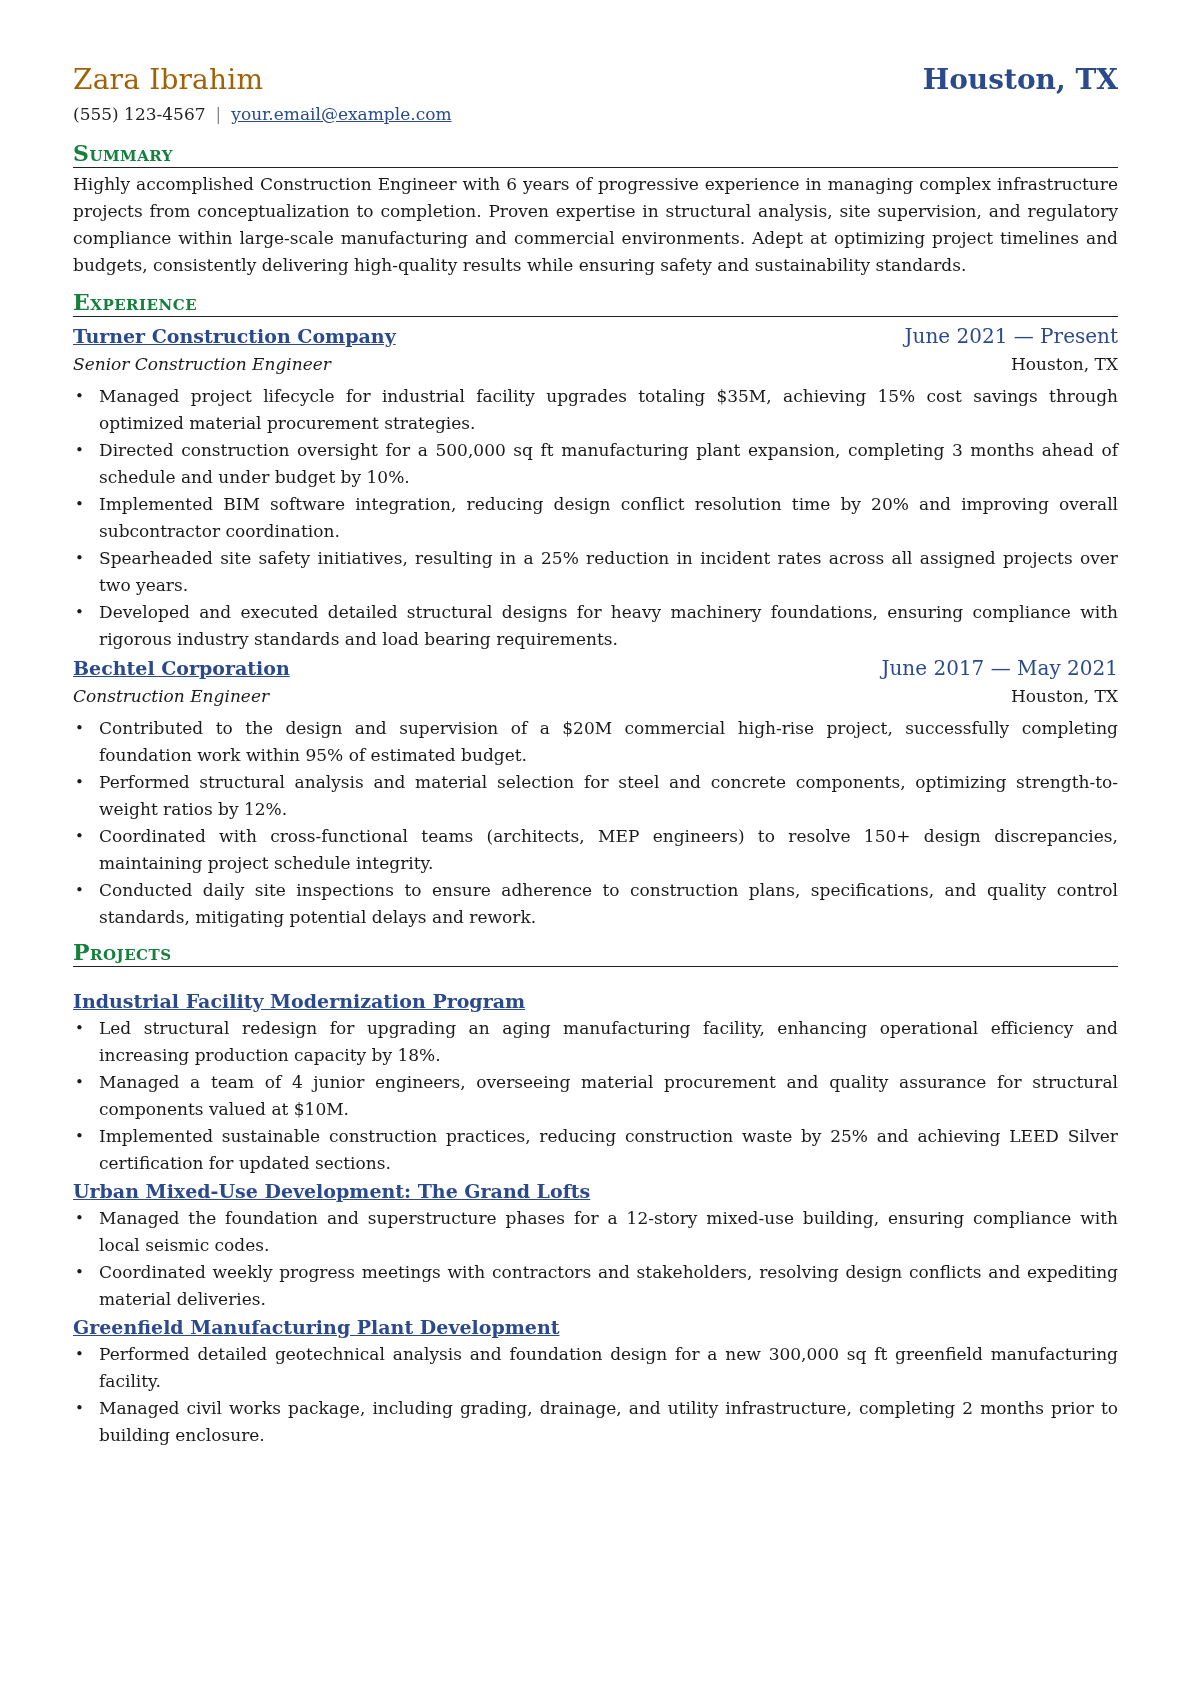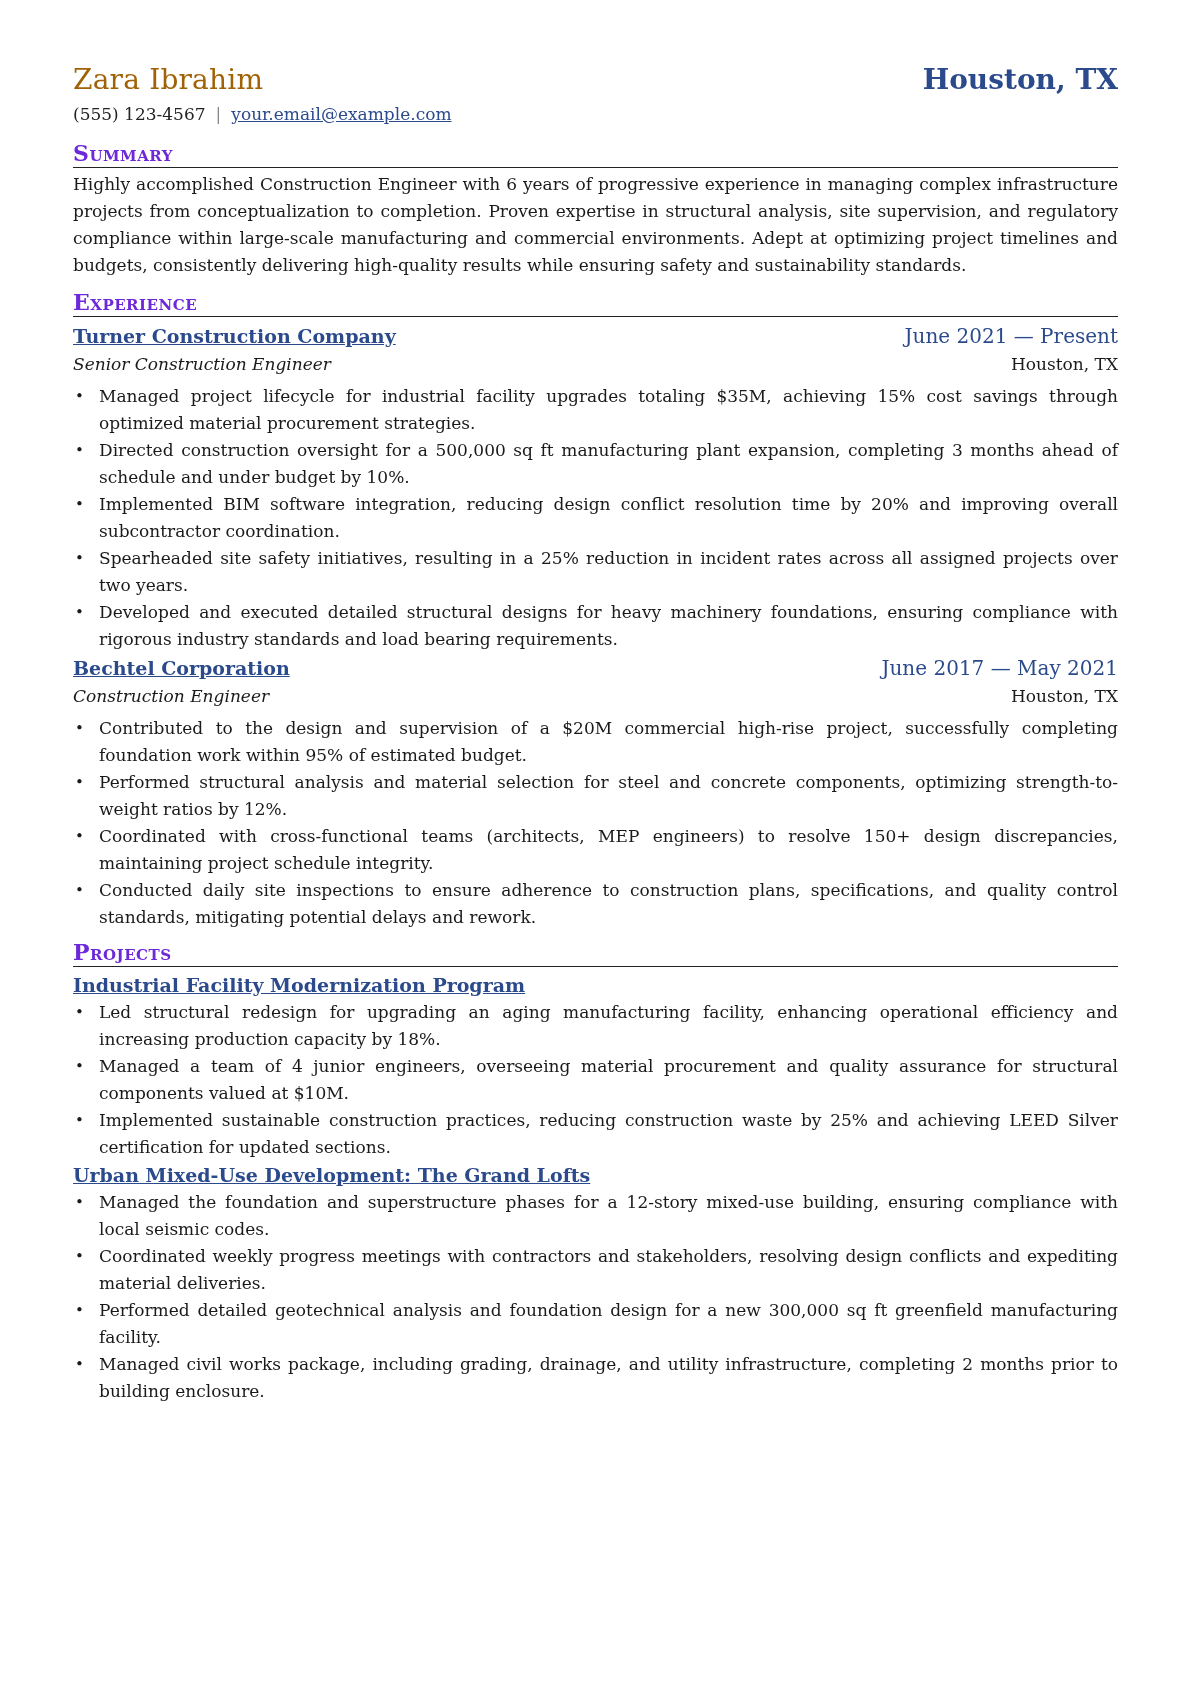--- a/index.html
+++ b/index.html
@@ -9,21 +9,21 @@
     color: #1a1a1a;
   }
   .page { position: absolute; left: 73px; top: 62px; width: 1045px; }
   .hdr-row { display: flex; justify-content: space-between; align-items: baseline; }
   .name { font-size: 28px; font-weight: normal; color: #a16207; letter-spacing: 0.2px; line-height: 36px; }
   .loc { font-size: 28px; font-weight: bold; color: #2b4a8c; line-height: 36px; }
   .contact { font-size: 17px; line-height: 24px; margin-top: 4px; color: #222; }
   .contact .sep { color: #888; margin: 0 10px; }
   .contact a { color: #2b4a8c; text-decoration: underline; }
   .section-title {
-    font-size: 22px; font-weight: bold; color: #6d28d9; font-variant: small-caps;
+    font-size: 22px; font-weight: bold; color: #15803d; font-variant: small-caps;
     letter-spacing: 0.5px; line-height: 26px; margin-top: 12px;
     border-bottom: 1.5px solid #222; padding-bottom: 1px;
   }
   .para { font-size: 17px; line-height: 27px; text-align: justify; margin-top: 3px; }
   .entry-row { display: flex; justify-content: space-between; align-items: baseline; }
   .company { font-size: 19px; font-weight: bold; color: #2b4a8c; text-decoration: underline; line-height: 30px; }
   .dates { font-size: 20px; color: #2b4a8c; line-height: 30px; }
   .role { font-size: 17px; font-style: italic; line-height: 27px; }
   .city { font-size: 17px; line-height: 27px; }
   ul.bullets { margin: 5px 0 0 0; padding: 0 0 0 26px; list-style: none; }
@@ -80,37 +80,38 @@
     <ul class="bullets">
       <li>Contributed to the design and supervision of a $20M commercial high-rise project, successfully completing foundation work within 95% of estimated budget.</li>
       <li>Performed structural analysis and material selection for steel and concrete components, optimizing strength-to-weight ratios by 12%.</li>
       <li>Coordinated with cross-functional teams (architects, MEP engineers) to resolve 150+ design discrepancies, maintaining project schedule integrity.</li>
       <li>Conducted daily site inspections to ensure adherence to construction plans, specifications, and quality control standards, mitigating potential delays and rework.</li>
     </ul>
   </div>
 
   <div class="section-title" style="margin-top:8px;">Projects</div>
 
-  <div style="margin-top:4px;">
+  <div style="margin-top:20px;">
     <span class="proj-title">Industrial Facility Modernization Program</span>
     <ul class="bullets pb">
       <li>Led structural redesign for upgrading an aging manufacturing facility, enhancing operational efficiency and increasing production capacity by 18%.</li>
       <li>Managed a team of 4 junior engineers, overseeing material procurement and quality assurance for structural components valued at $10M.</li>
       <li>Implemented sustainable construction practices, reducing construction waste by 25% and achieving LEED Silver certification for updated sections.</li>
     </ul>
   </div>
 
   <div>
     <span class="proj-title">Urban Mixed-Use Development: The Grand Lofts</span>
     <ul class="bullets pb">
       <li>Managed the foundation and superstructure phases for a 12-story mixed-use building, ensuring compliance with local seismic codes.</li>
       <li>Coordinated weekly progress meetings with contractors and stakeholders, resolving design conflicts and expediting material deliveries.</li>
     </ul>
   </div>
 
   <div>
+    <span class="proj-title">Greenfield Manufacturing Plant Development</span>
     <ul class="bullets pb">
       <li>Performed detailed geotechnical analysis and foundation design for a new 300,000 sq ft greenfield manufacturing facility.</li>
       <li>Managed civil works package, including grading, drainage, and utility infrastructure, completing 2 months prior to building enclosure.</li>
     </ul>
   </div>
 
 </div>
 
 </body></html>

